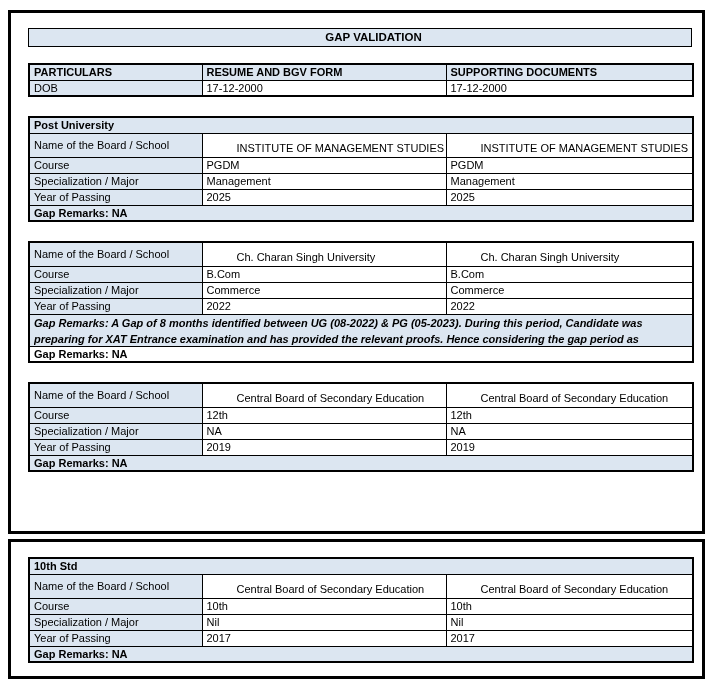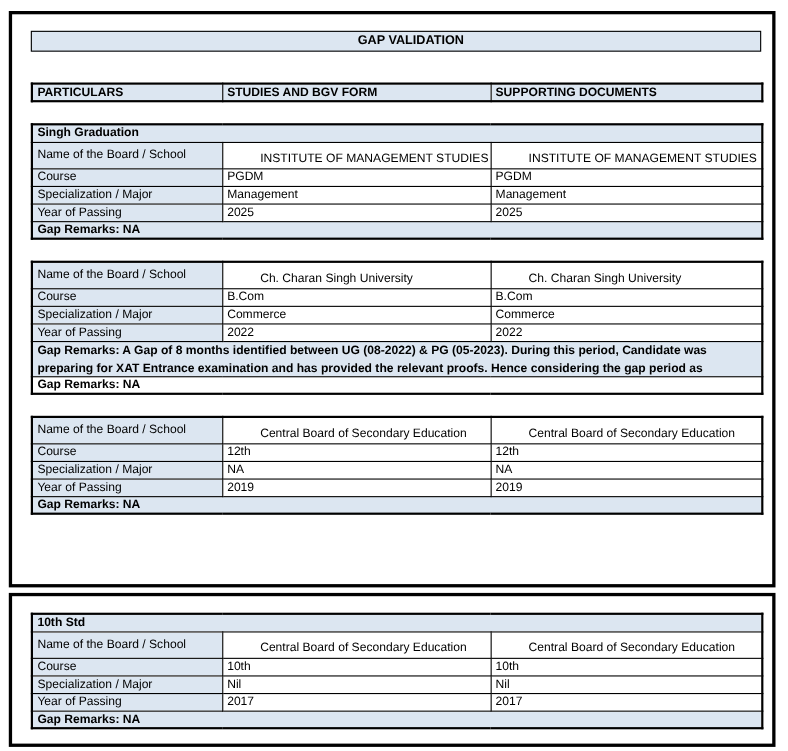--- a/index.html
+++ b/index.html
@@ -28,37 +28,37 @@
     border: 1px solid #000000;
     padding-left: 27px;
   }
   table.tbl {
     border-collapse: collapse;
     table-layout: fixed;
     margin-left: 17px;
     width: 664px;
     border: 2px solid #000000;
   }
-  table.t1 { margin-top: 28px; }
+  table.t1 { margin-top: 16px; }
   table.ts { margin-top: 19px; }
   table.tf2 { margin-top: 15px; }
   .tbl td {
     border: 1px solid #000000;
     font-size: 11px;
     padding: 0 4px;
     height: 16px;
     overflow: hidden;
     white-space: nowrap;
     vertical-align: middle;
   }
   .fill { background: #dce6f1; }
   .bold { font-weight: bold; }
   tr.tall td { height: 24px; }
   td.vbottom { vertical-align: bottom; padding-bottom: 3px; padding-left: 34px; }
-  td.remark-long { padding: 0 4px; vertical-align: top; white-space: normal; }
+  td.remark-long { padding: 0 4px; vertical-align: top; white-space: normal; font-style: italic; }
   .clip {
     height: 31px;
     overflow: hidden;
     line-height: 16.5px;
     font-weight: bold;
     font-size: 11px;
   }
 </style>
 </head>
 <body>
@@ -69,35 +69,40 @@
 
   <table class="tbl t1">
     <colgroup>
         <col style="width:173px">
         <col style="width:244px">
         <col style="width:247px">
       </colgroup>
     <tbody>
         <tr>
       <td class="fill bold">PARTICULARS</td>
-      <td class="fill bold">STUDIES AND BGV FORM</td>
+      <td class="fill bold">RESUME AND BGV FORM</td>
       <td class="fill bold">SUPPORTING DOCUMENTS</td>
     </tr>
+    <tr>
+      <td class="fill">DOB</td>
+      <td>17-12-2000</td>
+      <td>17-12-2000</td>
+    </tr>
   </tbody>
     </table>
 
   <table class="tbl ts">
     <colgroup>
         <col style="width:173px">
         <col style="width:244px">
         <col style="width:247px">
       </colgroup>
     <tbody>
         <tr>
-      <td colspan="3" class="fill bold">Singh Graduation</td>
+      <td colspan="3" class="fill bold">Post University</td>
     </tr>
     <tr class="tall">
       <td class="fill">Name of the Board / School</td>
       <td class="vbottom">INSTITUTE OF MANAGEMENT STUDIES</td>
       <td class="vbottom">INSTITUTE OF MANAGEMENT STUDIES</td>
     </tr>
     <tr>
       <td class="fill">Course</td>
       <td>PGDM</td>
       <td>PGDM</td>

